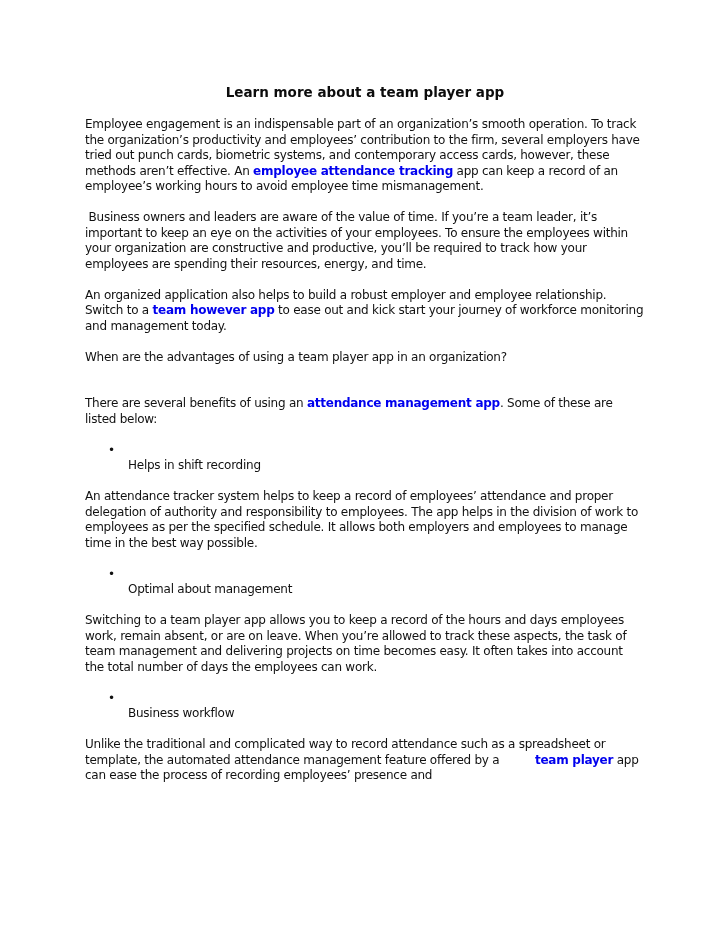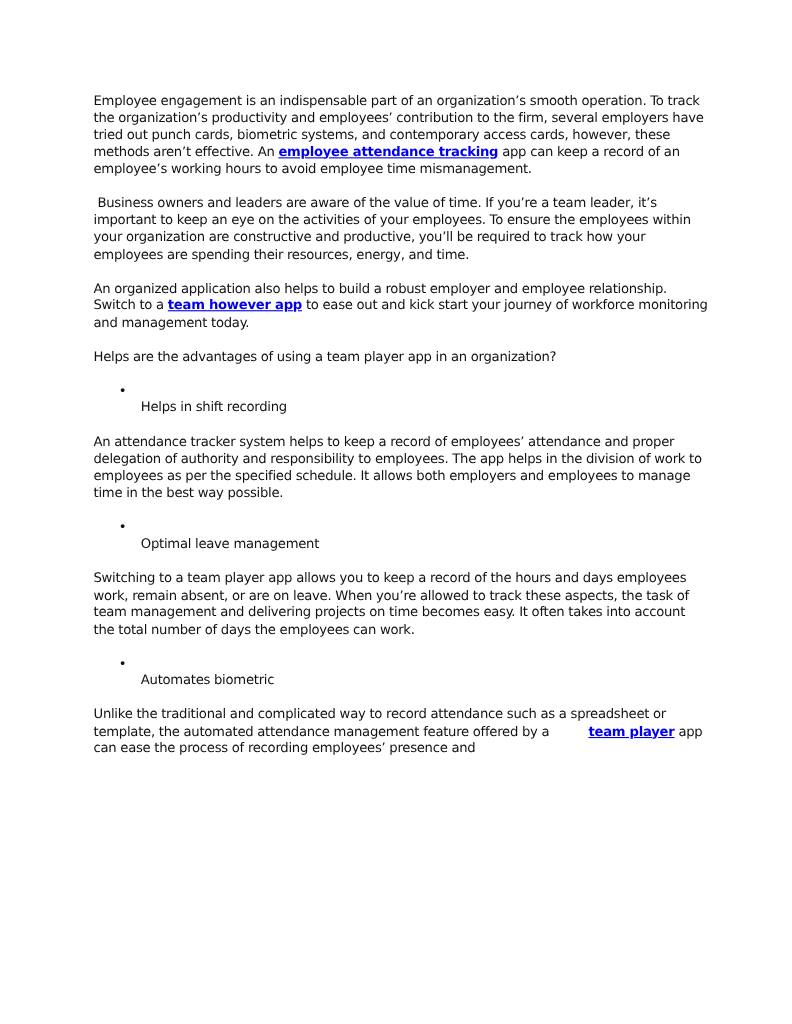--- a/index.html
+++ b/index.html
@@ -49,35 +49,36 @@
   .bullet .dot {
     position: absolute;
     left: 23px;
     top: 0;
   }
   .gap-large {
     padding-top: 15.5px;
   }
   .doclink {
     font-weight: bold;
-    text-decoration: underline;
     cursor: pointer;
   }
 </style>
 </head>
 <body>
 
 <div class="doc">
   <div class="doc-inner">
+    <h1 class="title">Learn more about a team player app</h1>
     <div>
         <p class="para"><span>Employee engagement is an indispensable part of an organization’s smooth operation. To track the organization’s productivity and employees’ contribution to the firm, several employers have tried out punch cards, biometric systems, and contemporary access cards, however, these methods aren’t effective. An </span><a class="doclink" style="color: rgb(0, 0, 238);">employee attendance tracking</a><span> app can keep a record of an employee’s working hours to avoid employee time mismanagement.</span></p>
         <p class="para"><span> Business owners and leaders are aware of the value of time. If you’re a team leader, it’s important to keep an eye on the activities of your employees. To ensure the employees within your organization are constructive and productive, you’ll be required to track how your employees are spending their resources, energy, and time.</span></p>
         <p class="para"><span>An organized application also helps to build a robust employer and employee relationship. Switch to a </span><a class="doclink" style="color: rgb(0, 0, 238);">team however app</a><span> to ease out and kick start your journey of workforce monitoring and management today.</span></p>
-        <p class="para"><span>Helps are the advantages of using a team player app in an organization?</span></p>
+        <p class="para"><span>When are the advantages of using a team player app in an organization?</span></p>
+        <p class="para gap-large"><span>There are several benefits of using an </span><a class="doclink" style="color: rgb(0, 0, 238);">attendance management app</a><span>. Some of these are listed below:</span></p>
         <div class="bullet gap-large"><span class="dot">•</span><span><span>Helps in shift recording</span></span></div>
         <p class="para"><span>An attendance tracker system helps to keep a record of employees’ attendance and proper delegation of authority and responsibility to employees. The app helps in the division of work to employees as per the specified schedule. It allows both employers and employees to manage time in the best way possible.</span></p>
-        <div class="bullet gap-large"><span class="dot">•</span><span><span>Optimal leave management</span></span></div>
+        <div class="bullet gap-large"><span class="dot">•</span><span><span>Optimal about management</span></span></div>
         <p class="para"><span>Switching to a team player app allows you to keep a record of the hours and days employees work, remain absent, or are on leave. When you’re allowed to track these aspects, the task of team management and delivering projects on time becomes easy. It often takes into account the total number of days the employees can work.</span></p>
-        <div class="bullet gap-large"><span class="dot">•</span><span><span>Automates biometric</span></span></div>
+        <div class="bullet gap-large"><span class="dot">•</span><span><span>Business workflow</span></span></div>
         <p class="para"><span>Unlike the traditional and complicated way to record attendance such as a spreadsheet or template, the automated attendance management feature offered by a </span><a class="doclink" style="color: rgb(0, 0, 238); margin-left: 32px;">team player</a><span> app can ease the process of recording employees’ presence and</span></p>
       </div>
   </div>
 </div>
 
 </body></html>

